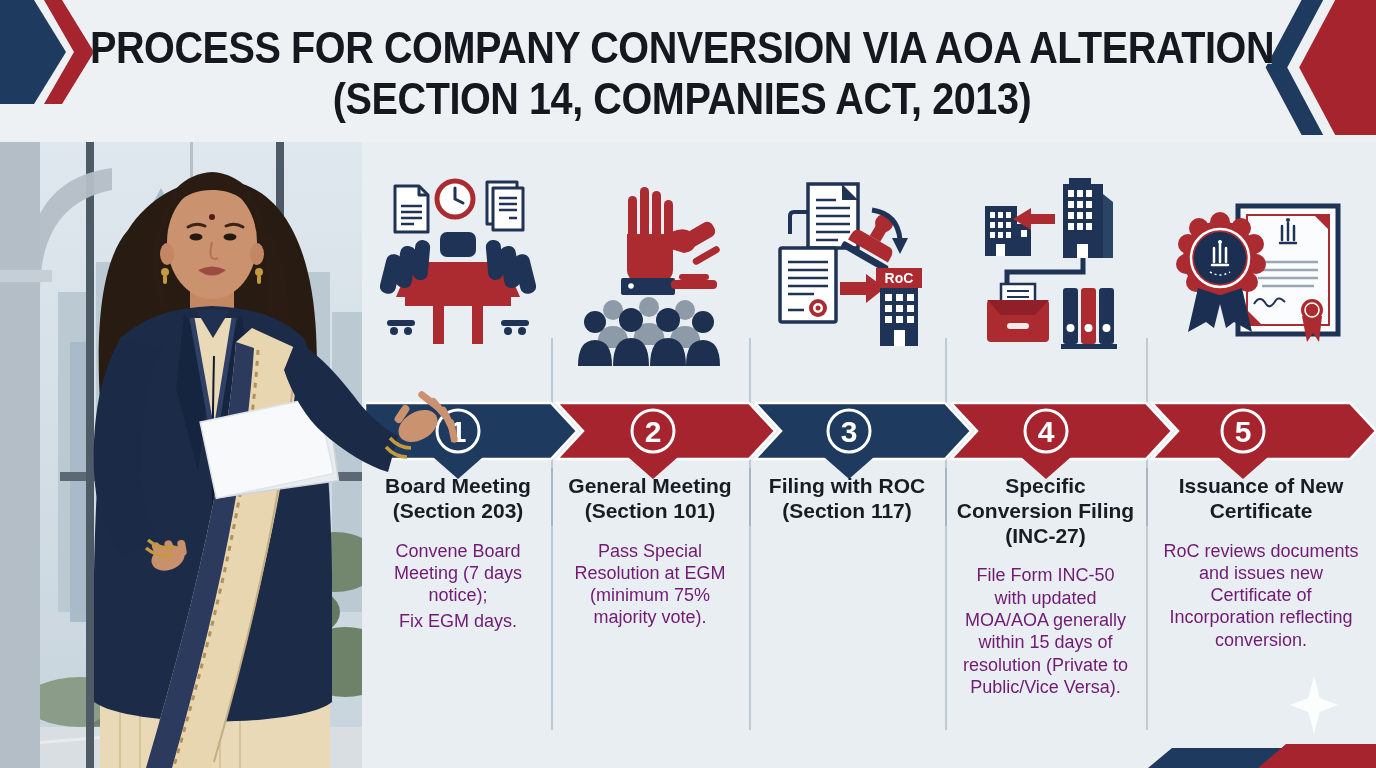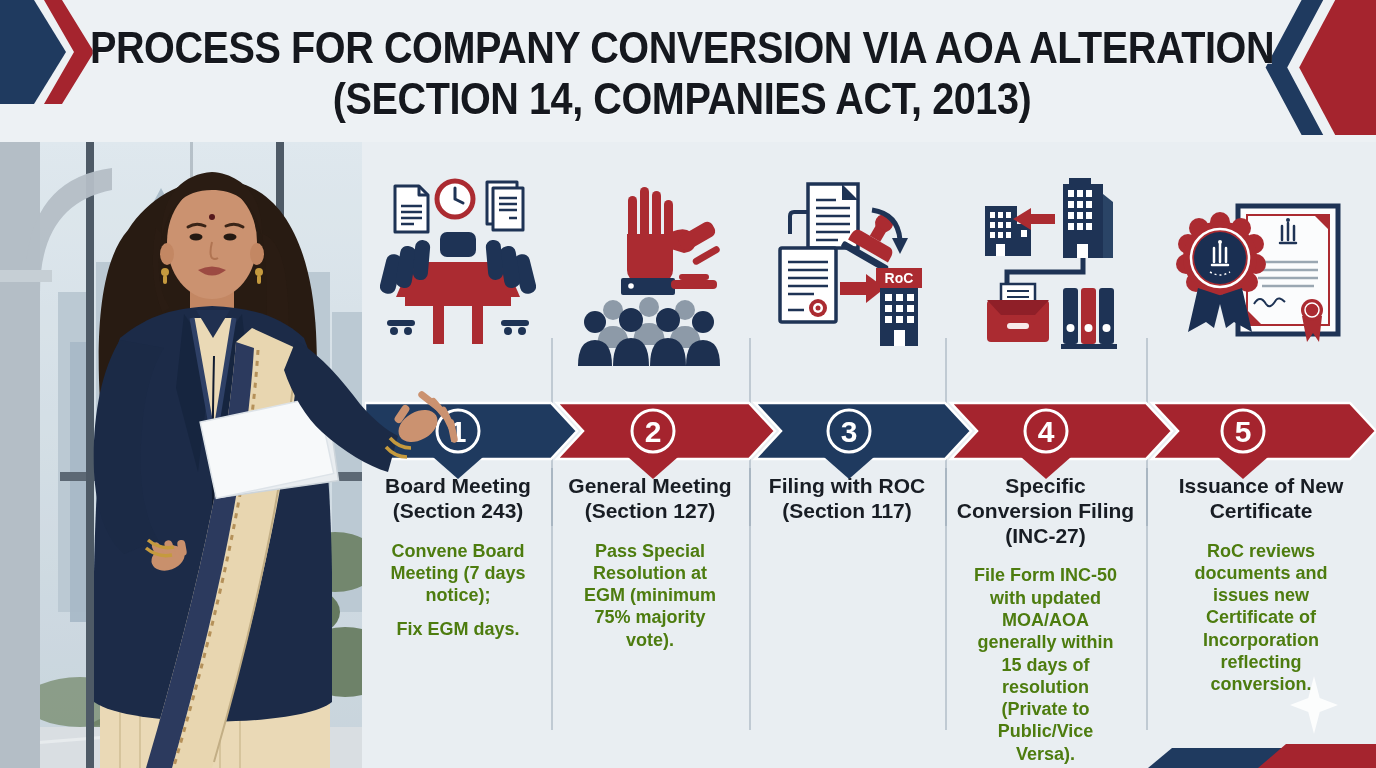--- a/index.html
+++ b/index.html
@@ -22,21 +22,21 @@
   
   .col { position:absolute; top:142px; height:626px; z-index:2; }
   .col-1 { left:365px;  width:186px; }
   .col-2 { left:551px;  width:198px; }
   .col-3 { left:749px;  width:196px; }
   .col-4 { left:945px;  width:201px; }
   .col-5 { left:1146px; width:230px; }
   .icon-area { height:248px; display:flex; align-items:flex-start; justify-content:center; padding-top:28px; }
   .text-area { position:absolute; left:0; right:0; top:332px; padding:0 10px; text-align:center; }
   .step-title { font-weight:700; font-size:21px; line-height:1.18; color:#181d24; margin-bottom:16px; }
-  .step-body p { font-size:18px; line-height:1.24; color:#4d7c0f; margin:12px;font-weight:bold; }
+  .step-body p { font-size:18px; line-height:1.24; color:#701a75; margin:4px; }
   .step-body p.gap { margin-top:13px; }
 
   .divider { position:absolute; width:2px; background:rgba(141,158,173,.45); z-index:1; }
   
 
   
   .chevron-band { position:absolute; left:365px; top:401px; width:1011px; height:82px; z-index:4; }
   .chevron-band text { font-family:"Liberation Sans","DejaVu Sans",sans-serif; font-weight:700; font-size:30px; fill:#ffffff; }
 
   
@@ -109,21 +109,21 @@
         <rect x="4" y="150" width="28" height="6" rx="3"></rect>
           <circle cx="11" cy="161" r="4"></circle>
           <circle cx="25" cy="161" r="4"></circle>
         <rect x="118" y="150" width="28" height="6" rx="3"></rect>
           <circle cx="125" cy="161" r="4"></circle>
           <circle cx="139" cy="161" r="4"></circle>
       </g>
     </svg>
   </div>
   <div class="text-area">
-    <div class="step-title">Board Meeting (Section 243)</div>
+    <div class="step-title">Board Meeting (Section 203)</div>
     <div class="step-body">
       <p>Convene Board Meeting (7 days notice);</p>
       <p>Fix EGM days.</p>
     </div>
   </div>
 </div>
 
 <div class="col col-2">
   <div class="icon-area">
     <svg width="156" height="200" viewBox="0 0 150 200">
@@ -157,21 +157,21 @@
         <circle cx="56" cy="150" r="12"></circle>
           <path d="M38,196 q0,-28 18,-28 q18,0 18,28 z"></path>
         <circle cx="93" cy="150" r="12"></circle>
           <path d="M75,196 q0,-28 18,-28 q18,0 18,28 z"></path>
         <circle cx="128" cy="152" r="11"></circle>
           <path d="M111,196 q0,-26 17,-26 q17,0 17,26 z"></path>
       </g>
     </svg>
   </div>
   <div class="text-area">
-    <div class="step-title">General Meeting (Section 127)</div>
+    <div class="step-title">General Meeting (Section 101)</div>
     <div class="step-body">
       <p>Pass Special Resolution at EGM (minimum 75% majority vote).</p>
     </div>
   </div>
 </div>
 
 <div class="col col-3">
   <div class="icon-area">
     <svg width="160" height="200" viewBox="0 0 150 200">
       <path d="M18,64 V46 q0,-4 4,-4 h14" stroke="#1e3355" stroke-width="4" fill="none"></path>

